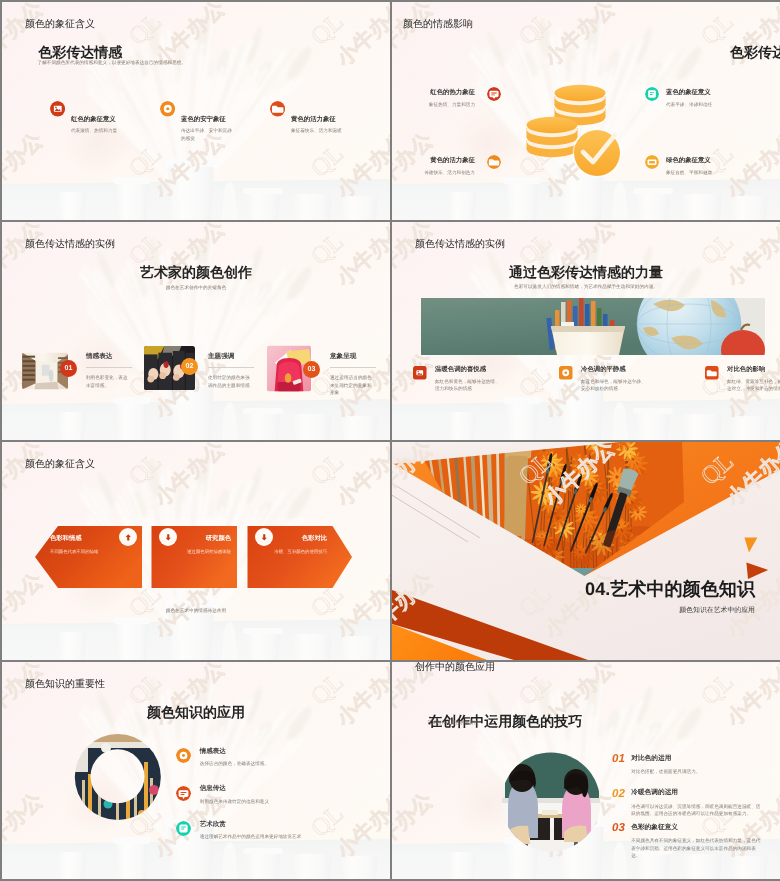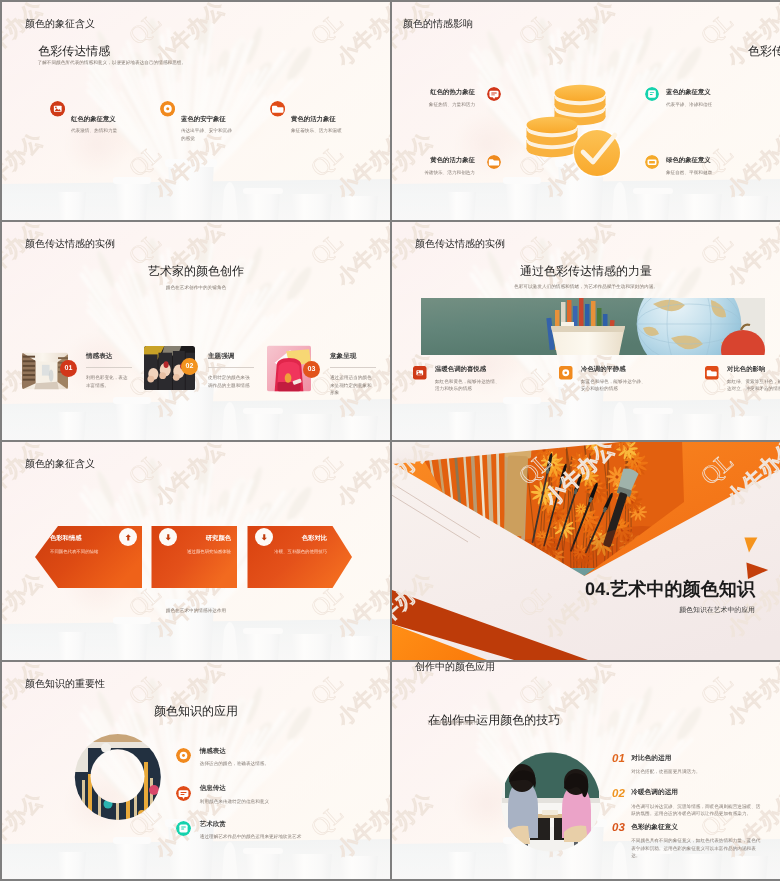--- a/index.html
+++ b/index.html
@@ -5,21 +5,21 @@
 *{box-sizing:border-box;margin:0;padding:0}
 html,body{width:780px;height:881px;overflow:hidden}
 body{background:#7f7f7f;font-family:"Liberation Sans","DejaVu Sans",sans-serif;-webkit-font-smoothing:antialiased;text-rendering:geometricPrecision}
 .grid{position:relative;width:780px;height:881px}
 .cell{position:absolute;overflow:hidden;width:388px;height:218px;background:#fdf1ec}
 .c1{left:2px}.c2{left:392px}
 .r1{top:2px}.r2{top:222px}.r3{top:442px}.r4{top:662px;height:217px}
 .slide{position:absolute;left:0;top:0;width:388px;height:218px;overflow:hidden}
 .bgsvg{position:absolute;left:0;top:0}
 .ttl{position:absolute;font-weight:400;color:#242424;font-size:10px;letter-spacing:0;white-space:nowrap;z-index:5;line-height:1}
-.hd{position:absolute;font-weight:400;color:#242424;font-size:12px;white-space:nowrap;z-index:5;line-height:1}
+.hd{position:absolute;font-weight:700;color:#242424;font-size:14px;white-space:nowrap;z-index:5;line-height:1}
 .sb{position:absolute;color:#7c7269;font-size:4.6px;line-height:1.5;letter-spacing:.05px;z-index:5}
 .il{font-weight:700;color:#3a3a3a;font-size:6.4px;white-space:nowrap;line-height:1}
 .id{color:#807770;font-size:4.6px;line-height:1.62;letter-spacing:.02px}
 .grp{position:absolute;z-index:5}
 .ico{border-radius:50%;display:block}
 .wmk{font-size:25px;font-weight:400;fill:none;stroke:#f0e5dc;stroke-width:.7;font-family:"Liberation Serif",serif}
 .wmb{font-size:21px;font-weight:700;fill:none;stroke:#f0e5dc;stroke-width:.7;letter-spacing:.5px}
 </style>
 </head>
 <body>

